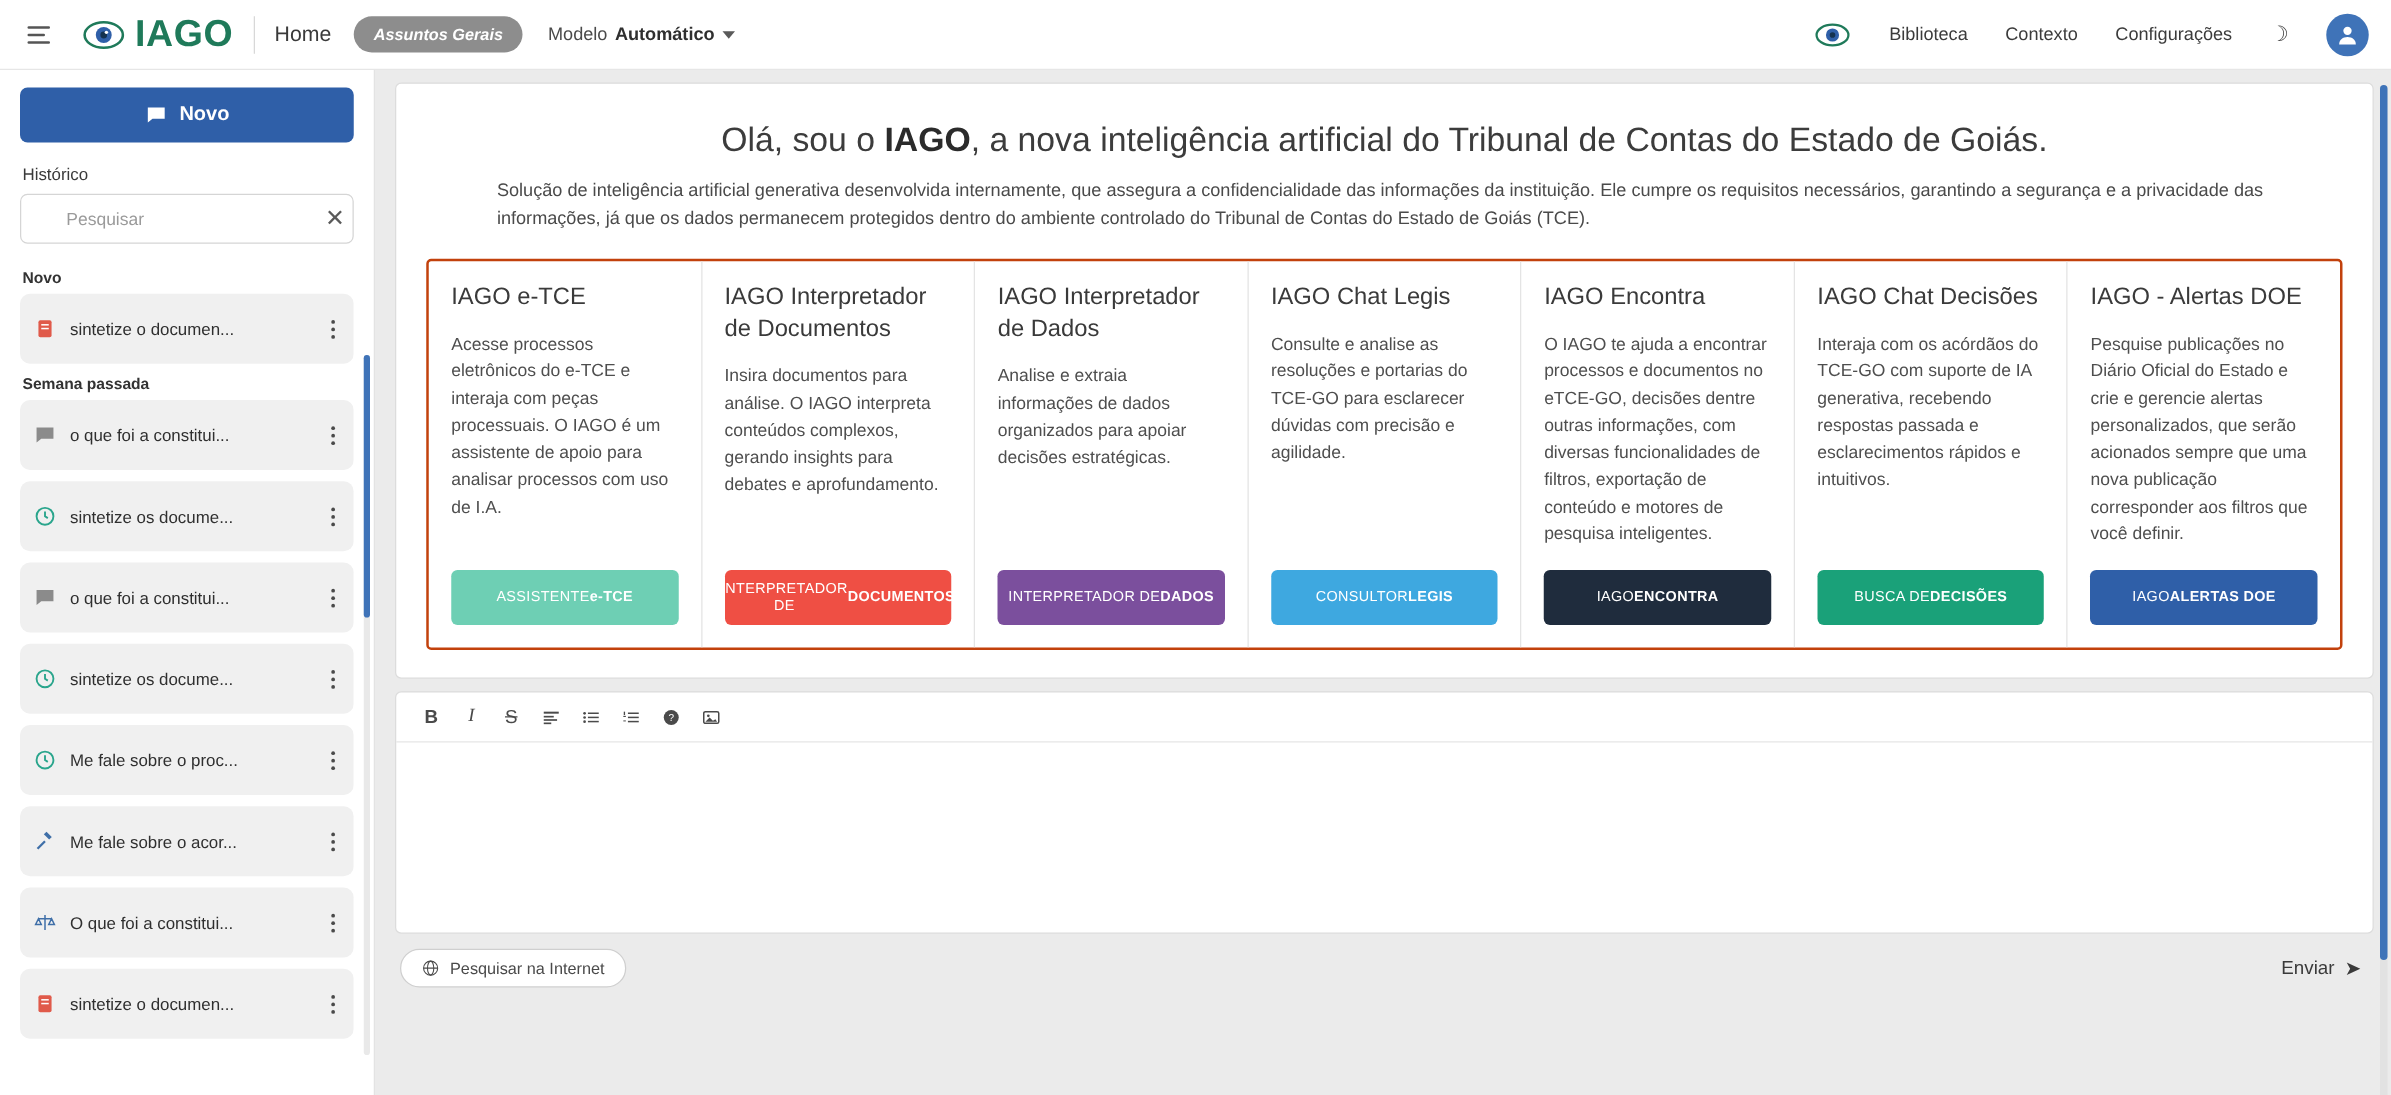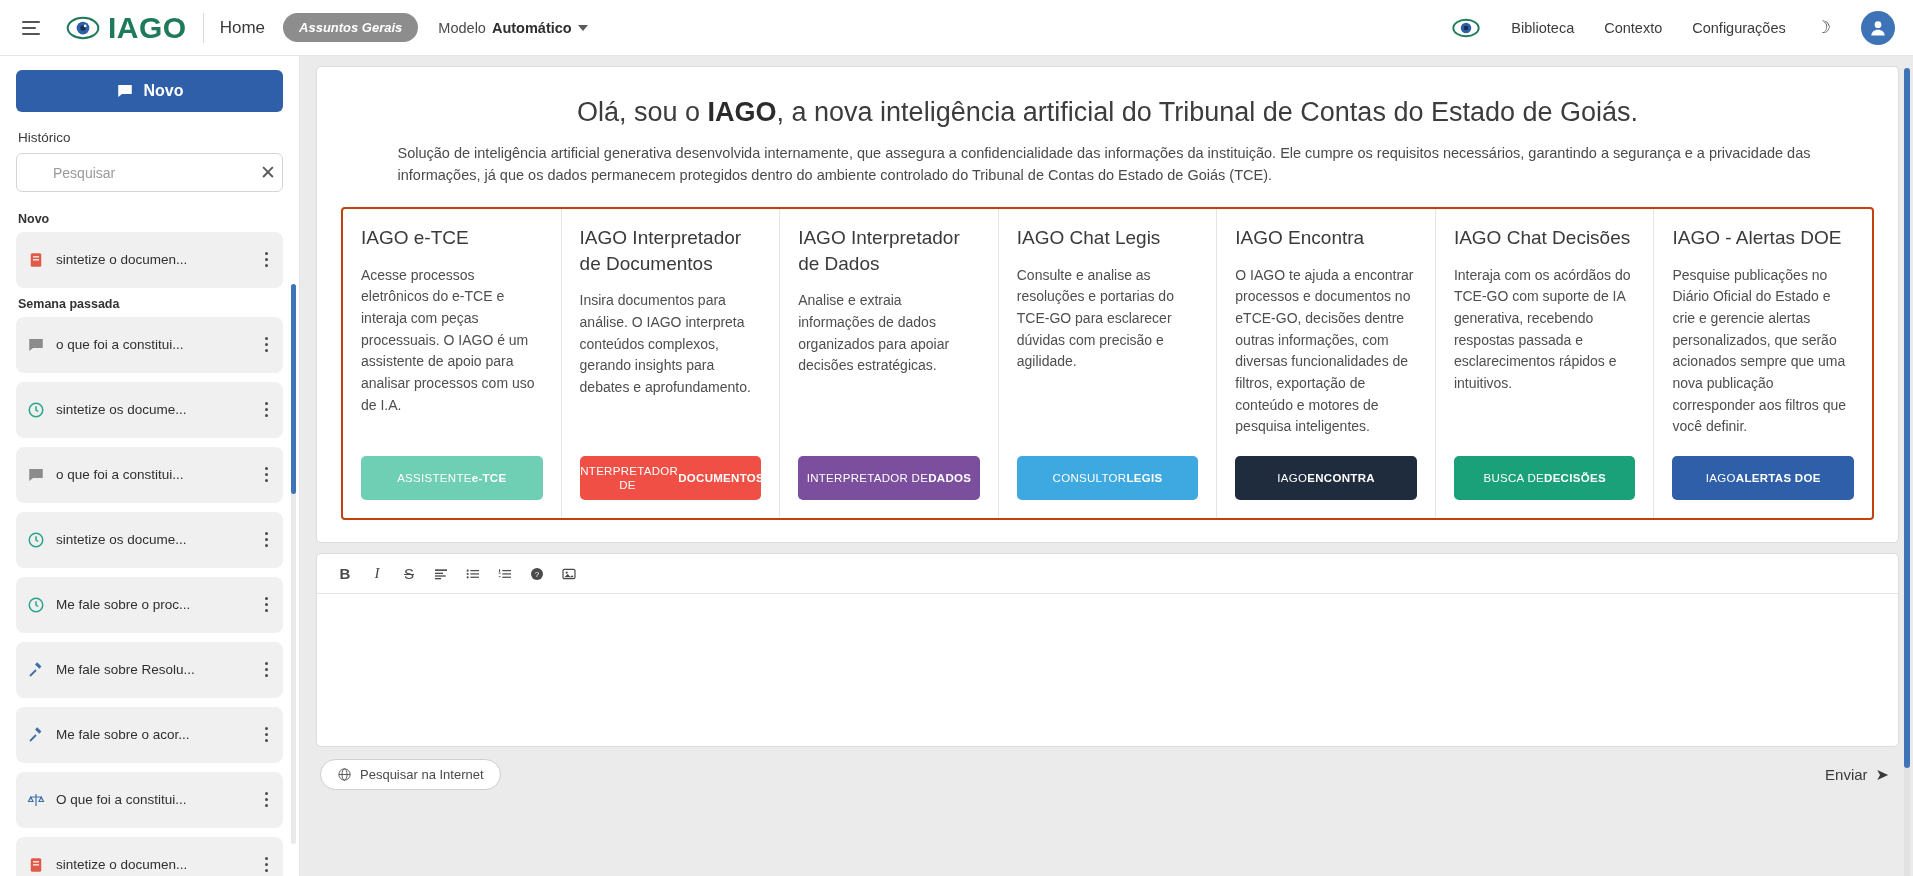--- a/index.html
+++ b/index.html
@@ -385,34 +385,20 @@
               </svg>
           </span>
           <span class="txt">Me fale sobre o proc...</span>
           <span class="kebab">
               <i></i>
               <i></i>
               <i></i>
             </span>
         </div>
 
-        <div class="hist-item">
-          <span class="ic">
-            <svg viewBox="0 0 24 24">
-                <path d="M4 20l8-8" stroke="#3f6fa8" stroke-width="2.4" fill="none"></path>
-                <rect x="11" y="4" width="8" height="4" transform="rotate(45 15 6)" fill="#3f6fa8"></rect>
-              </svg>
-          </span>
-          <span class="txt">Me fale sobre Resolu...</span>
-          <span class="kebab">
-              <i></i>
-              <i></i>
-              <i></i>
-            </span>
-        </div>
 
         <div class="hist-item">
           <span class="ic">
             <svg viewBox="0 0 24 24">
                 <path d="M4 20l8-8" stroke="#3f6fa8" stroke-width="2.4" fill="none"></path>
                 <rect x="11" y="4" width="8" height="4" transform="rotate(45 15 6)" fill="#3f6fa8"></rect>
               </svg>
           </span>
           <span class="txt">Me fale sobre o acor...</span>
           <span class="kebab">

